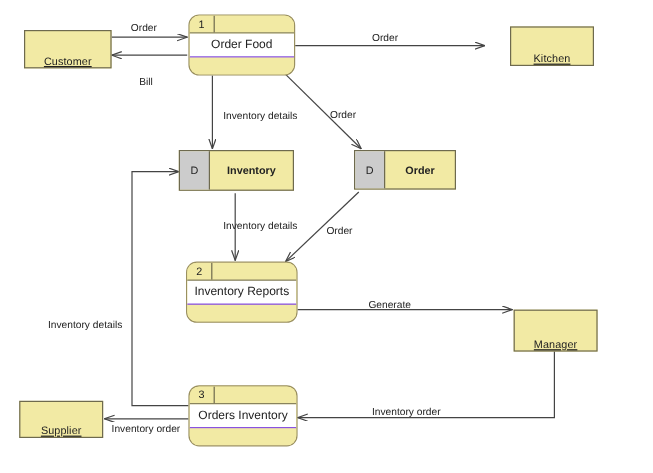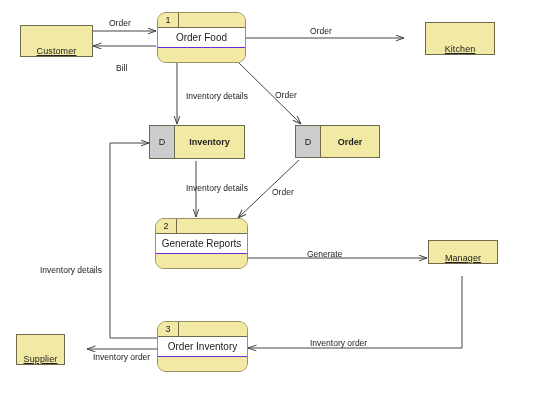--- a/index.html
+++ b/index.html
@@ -162,52 +162,52 @@
   </svg>
 
   <div class="entity" style="left:20px; top:25px; width:73px; height:32px;">
     <span>Customer</span>
   </div>
 
   <div class="entity" style="left:405px; top:22px; width:70px; height:33px;margin-left:20px;">
     <span>Kitchen</span>
   </div>
 
-  <div class="entity" style="left:428px; top:240px; width:70px; height:24px;">
+  <div class="entity" style="left:428px; top:258px; width:70px; height:35px;">
     <span>Manager</span>
   </div>
 
-  <div class="entity" style="left:16px; top:334px; width:49px; height:31px;">
+  <div class="entity" style="left:16px; top:334px; width:70px; height:31px;">
     <span>Supplier</span>
   </div>
 
   <div class="process" style="left:157px; top:12px; width:89px; height:51px;">
     <div class="p-head">
       <div class="p-num">1</div>
       <div class="p-head-rest"></div>
     </div>
     <div class="p-body">Order Food</div>
     <div class="p-foot"></div>
   </div>
 
   <div class="process" style="left:155px; top:218px; width:93px; height:51px;">
     <div class="p-head">
       <div class="p-num">2</div>
       <div class="p-head-rest"></div>
     </div>
-    <div class="p-body">Generate Reports</div>
+    <div class="p-body">Inventory Reports</div>
     <div class="p-foot"></div>
   </div>
 
   <div class="process" style="left:157px; top:321px; width:91px; height:51px;">
     <div class="p-head">
       <div class="p-num">3</div>
       <div class="p-head-rest"></div>
     </div>
-    <div class="p-body">Order Inventory</div>
+    <div class="p-body">Orders Inventory</div>
     <div class="p-foot"></div>
   </div>
 
   <div class="store" style="left:149px; top:125px; width:96px; height:34px;">
     <div class="s-tag">D</div>
     <div class="s-label">Inventory</div>
   </div>
 
   <div class="store" style="left:295px; top:125px; width:85px; height:33px;">
     <div class="s-tag">D</div>

